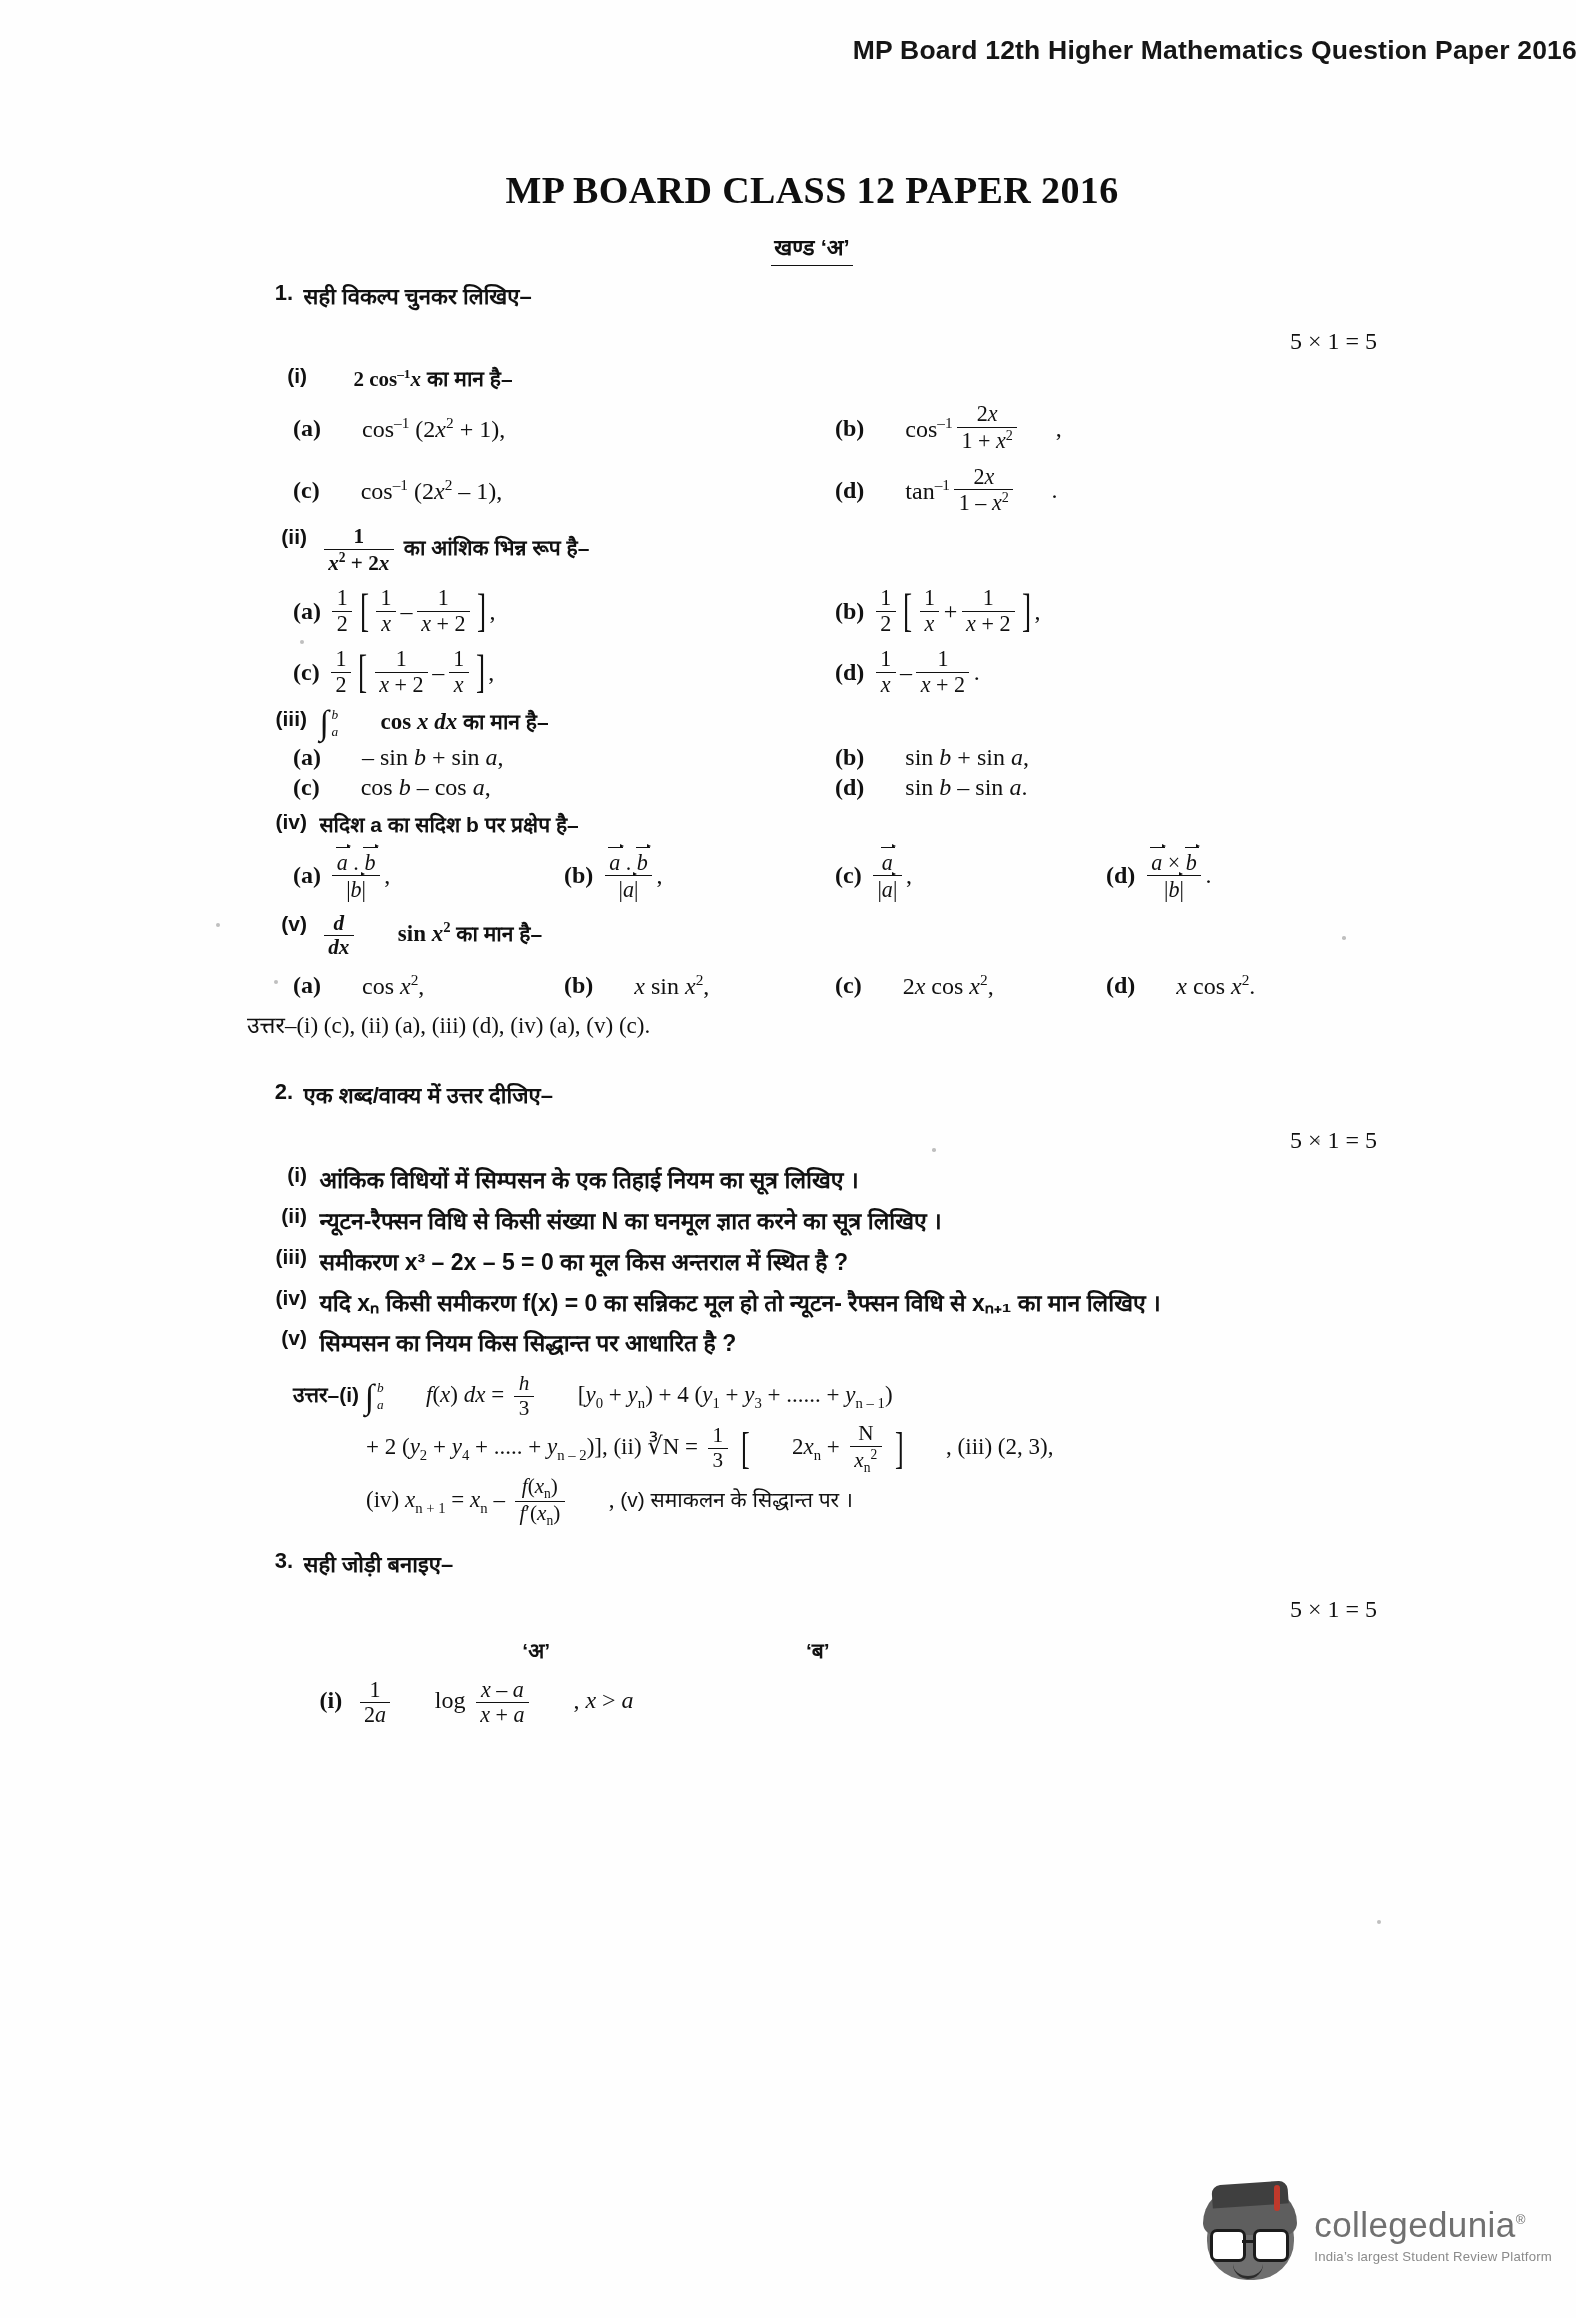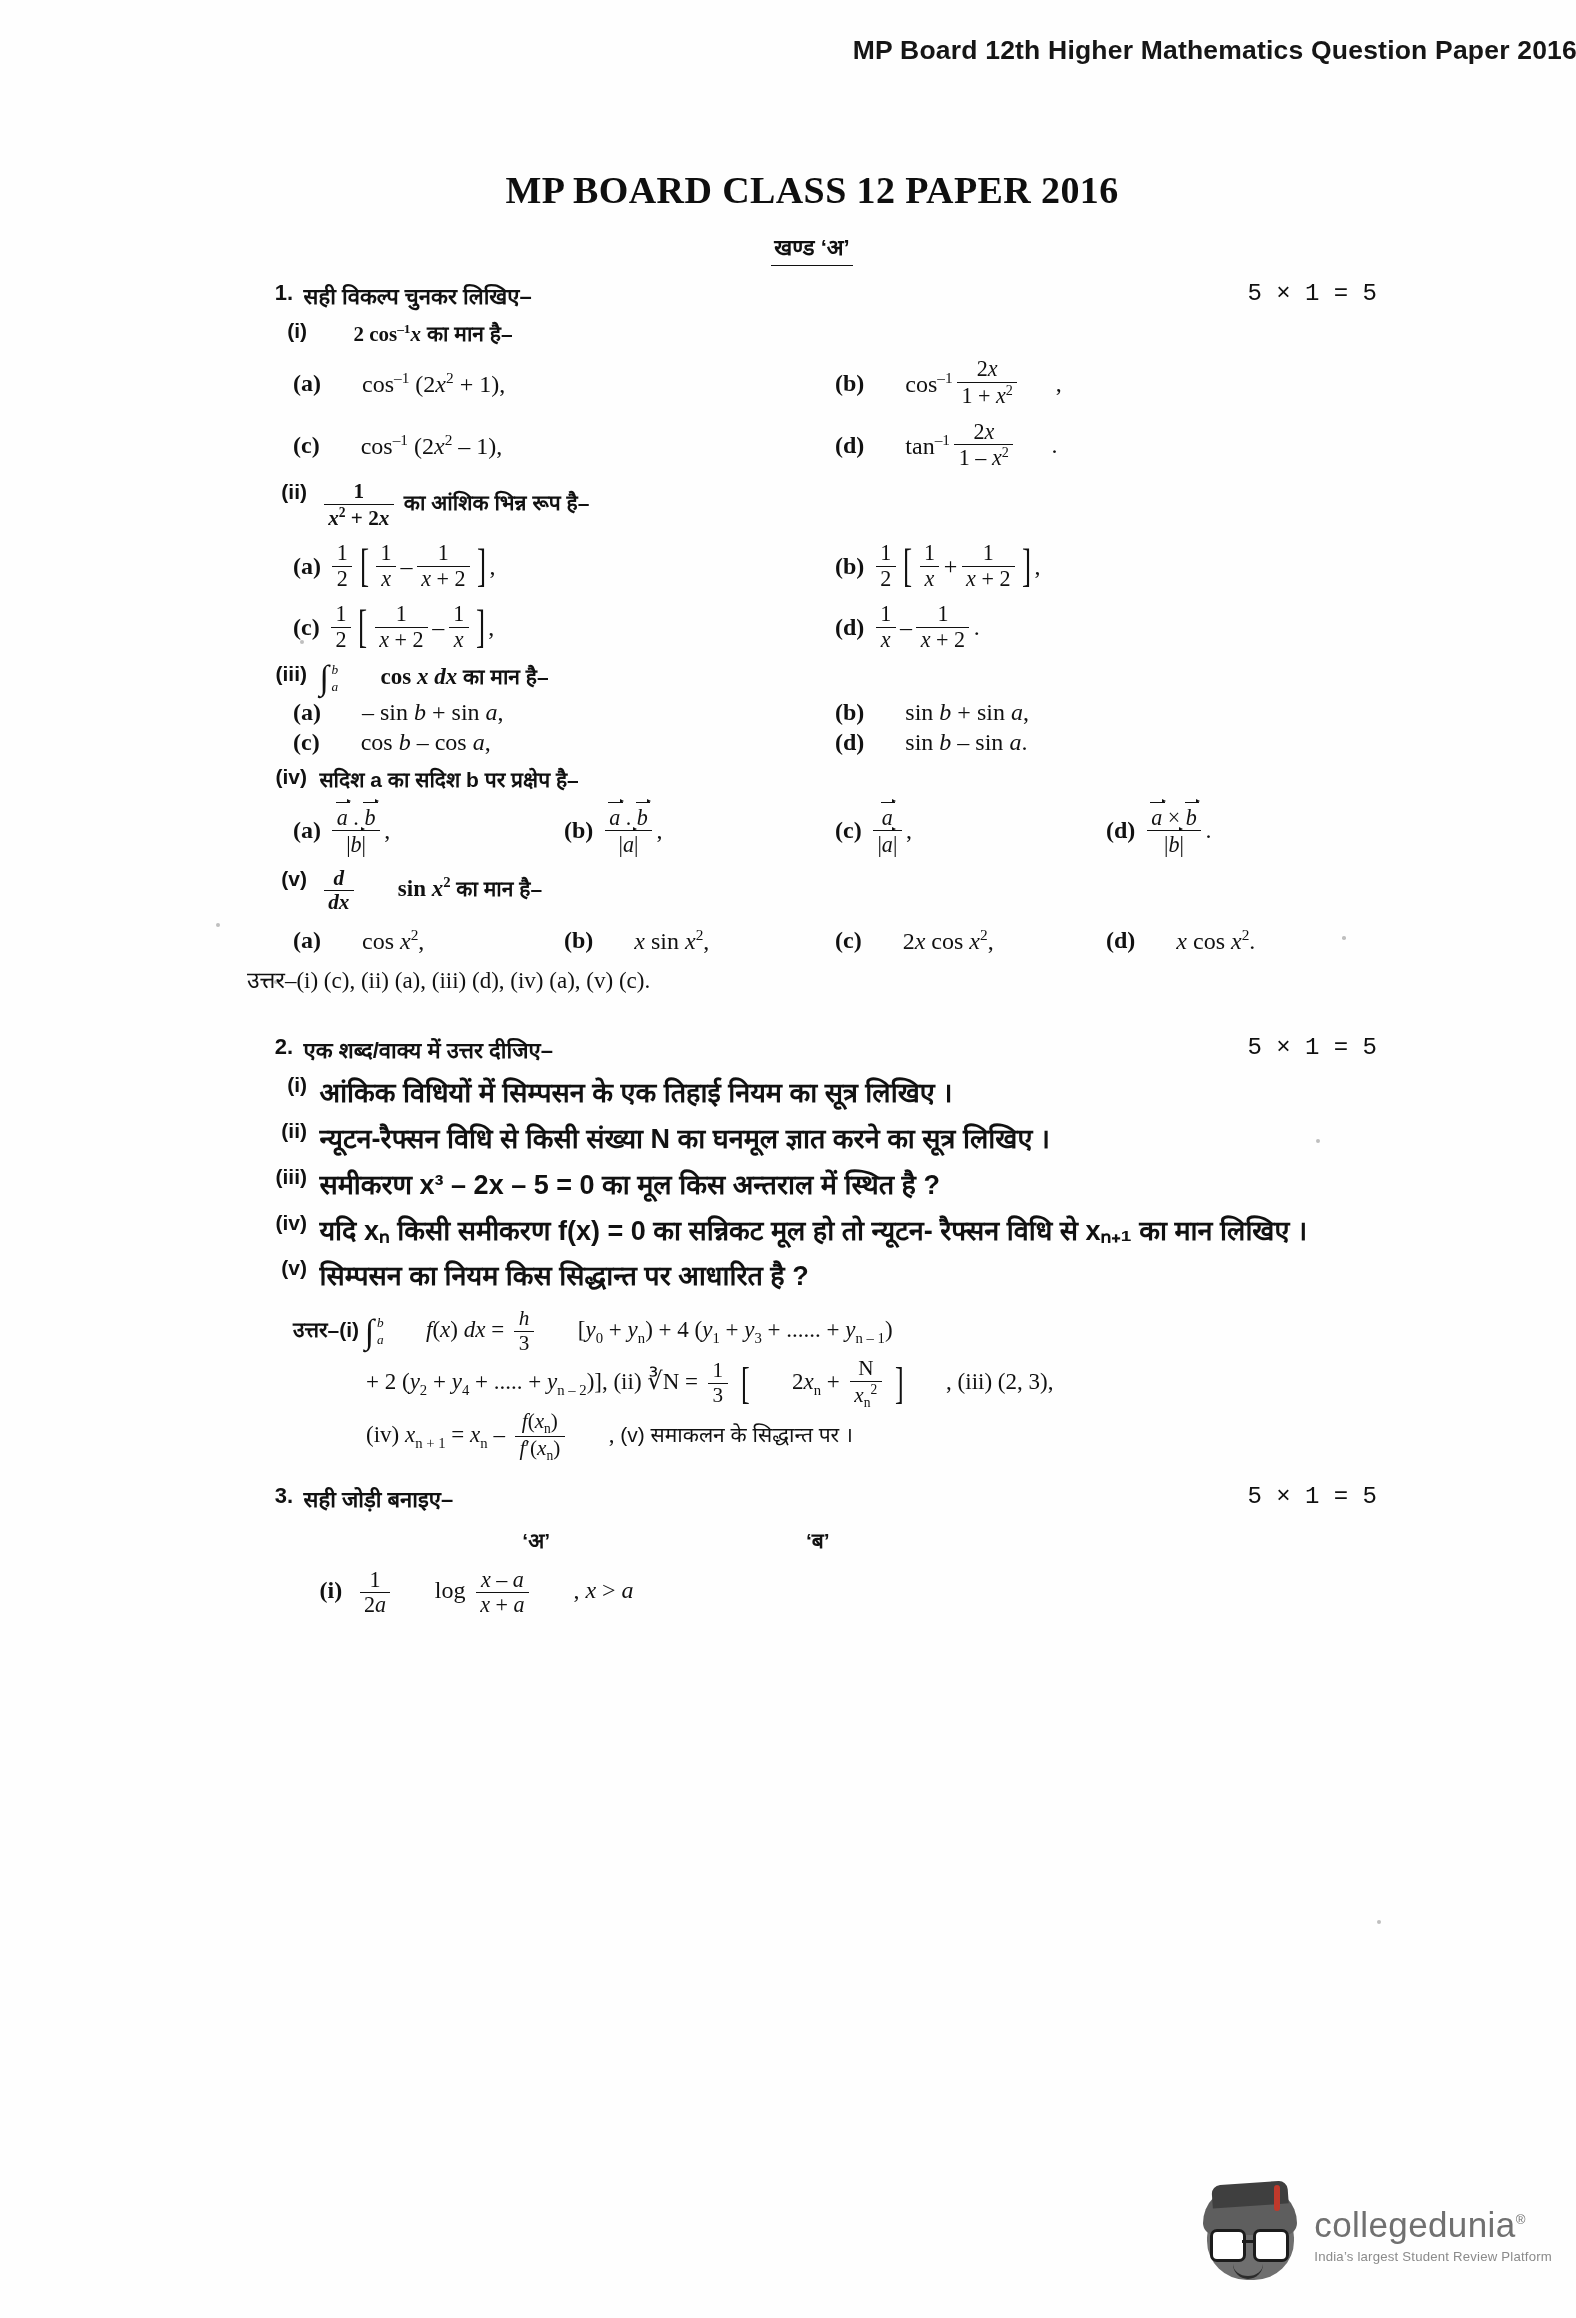--- a/index.html
+++ b/index.html
@@ -79,25 +79,26 @@
     font-size: 22px;
     flex: 0 0 auto;
   }
   .qtext {
     font-family: "Liberation Sans", sans-serif;
     font-weight: bold;
     font-size: 22px;
     flex: 1 1 auto;
   }
   .marks {
-    font-family: Liberation Mono, monospace;
+    font-family: Liberation Serif, serif;
     font-size: 24px;
     white-space: nowrap;
     flex: 0 0 auto;
     padding-left: 17.7px;
+    margin-top: 48px;
   }
 
   .sub { display: flex; align-items: flex-start; margin-top: 8.8px; }
   .sub-label {
     width: 60px;
     flex: 0 0 auto;
     text-align: right;
     padding-right: 12.4px;
     font-family: "Liberation Sans", sans-serif;
     font-weight: bold;
@@ -188,21 +189,21 @@
     vertical-align: middle;
     font-size: 0.58em;
     height: 2.3em;
     margin-left: 0.9px;
     margin-right: 2.6px;
   }
   .intlim .up { line-height: 1; }
   .intlim .lo { line-height: 1; }
   .radsign { font-size: 1.05em; }
 
-  .q2list .sub-body { font-family: "Liberation Sans", sans-serif; font-weight: bold; font-size: 27px; }
+  .q2list .sub-body { font-family: "Liberation Sans", sans-serif; font-weight: bold; font-size: 23px; }
   .q2ans { margin-top: 12.4px; font-size: 23px; line-height: 2.05; }
   .q3head {
     display: flex;
     margin-top: 12.4px;
     padding-left: 46px;
     font-family: "Liberation Sans", sans-serif;
     font-weight: bold;
     font-size: 21px;
   }
   .q3head .c1 { width: 46%; text-align: center; }

